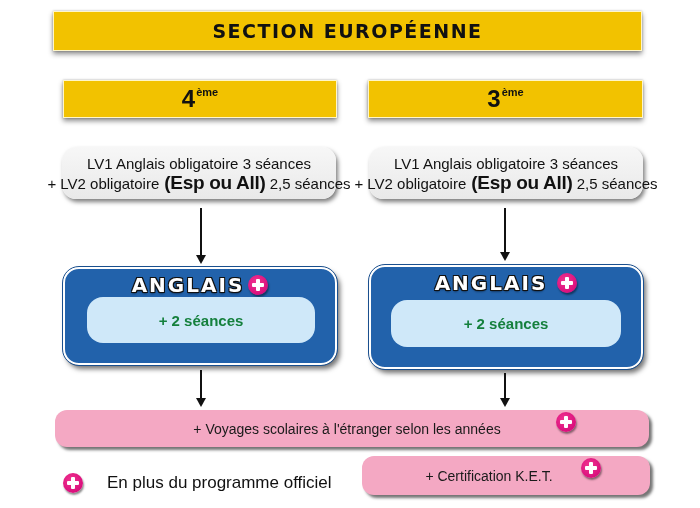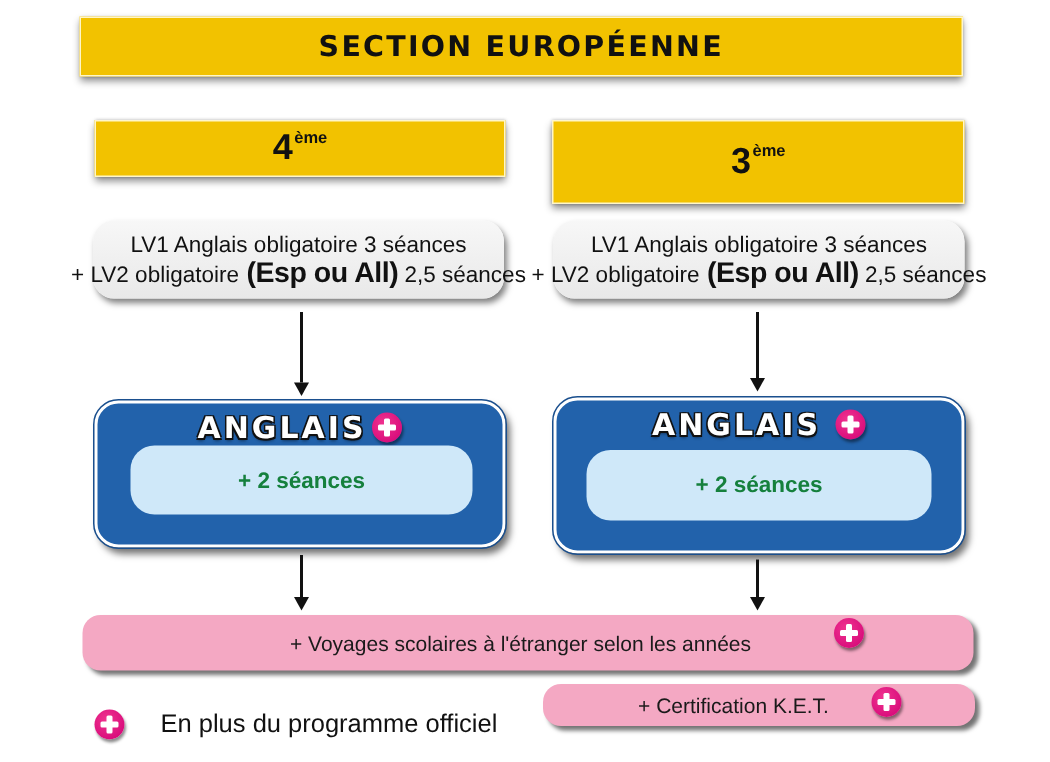--- a/index.html
+++ b/index.html
@@ -85,21 +85,21 @@
 </head>
 <body>
 
 <div class="abs yellow-bar" style="left:53px; top:11px; width:589px; height:40px;">
   <span class="title-text">SECTION EUROPÉENNE</span>
 </div>
 
 <div class="abs yellow-bar" style="left:63px; top:80px; width:274px; height:38px;">
   <span class="grade-text"><span>4</span><sup>ème</sup></span>
 </div>
-<div class="abs yellow-bar" style="left:368px; top:80px; width:275px; height:56px;">
+<div class="abs yellow-bar" style="left:368px; top:80px; width:275px; height:38px;">
   <span class="grade-text"><span>3</span><sup>ème</sup></span>
 </div>
 
 <div class="abs grey-box" style="left:62px; top:147px; width:274px; height:52px;">
   <div><b>LV1 Anglais obligatoire</b><span class="light"> 3 séances</span></div>
   <div><b>+ LV2 obligatoire</b><span class="light narrow"> (Esp ou All)</span><span class="light"> 2,5 séances</span></div>
 </div>
 <div class="abs grey-box" style="left:369px; top:147px; width:274px; height:52px;">
   <div><b>LV1 Anglais obligatoire</b><span class="light"> 3 séances</span></div>
   <div><b>+ LV2 obligatoire</b><span class="light narrow"> (Esp ou All)</span><span class="light"> 2,5 séances</span></div>
@@ -140,21 +140,21 @@
 <div class="abs" style="left:500px; top:373px; width:10px; height:35px;">
   <div class="arrow-line" style="margin-left:4px; height:25px;"></div>
   <div class="arrow-head"></div>
 </div>
 
 <div class="abs pink-bar" style="left:55px; top:410px; width:594px; height:37px;">
   <span style="margin-left:-10px;">+ Voyages scolaires à l'étranger selon les années</span>
   <span class="plus-icon" style="position:absolute; left:501px; top:2px;"></span>
 </div>
 
-<div class="abs pink-bar" style="left:362px; top:456px; width:288px; height:28px;">
+<div class="abs pink-bar" style="left:362px; top:456px; width:288px; height:39px;">
   <span style="margin-left:-34px;">+ Certification K.E.T.</span>
   <span class="plus-icon" style="position:absolute; left:219px; top:2px;"></span>
 </div>
 
 <div class="abs" style="left:63px; top:472px; height:22px; display:flex; align-items:center; gap:24px;">
   <span class="plus-icon"></span>
   <span class="legend-text">En plus du programme officiel</span>
 </div>
 
 </body></html>

